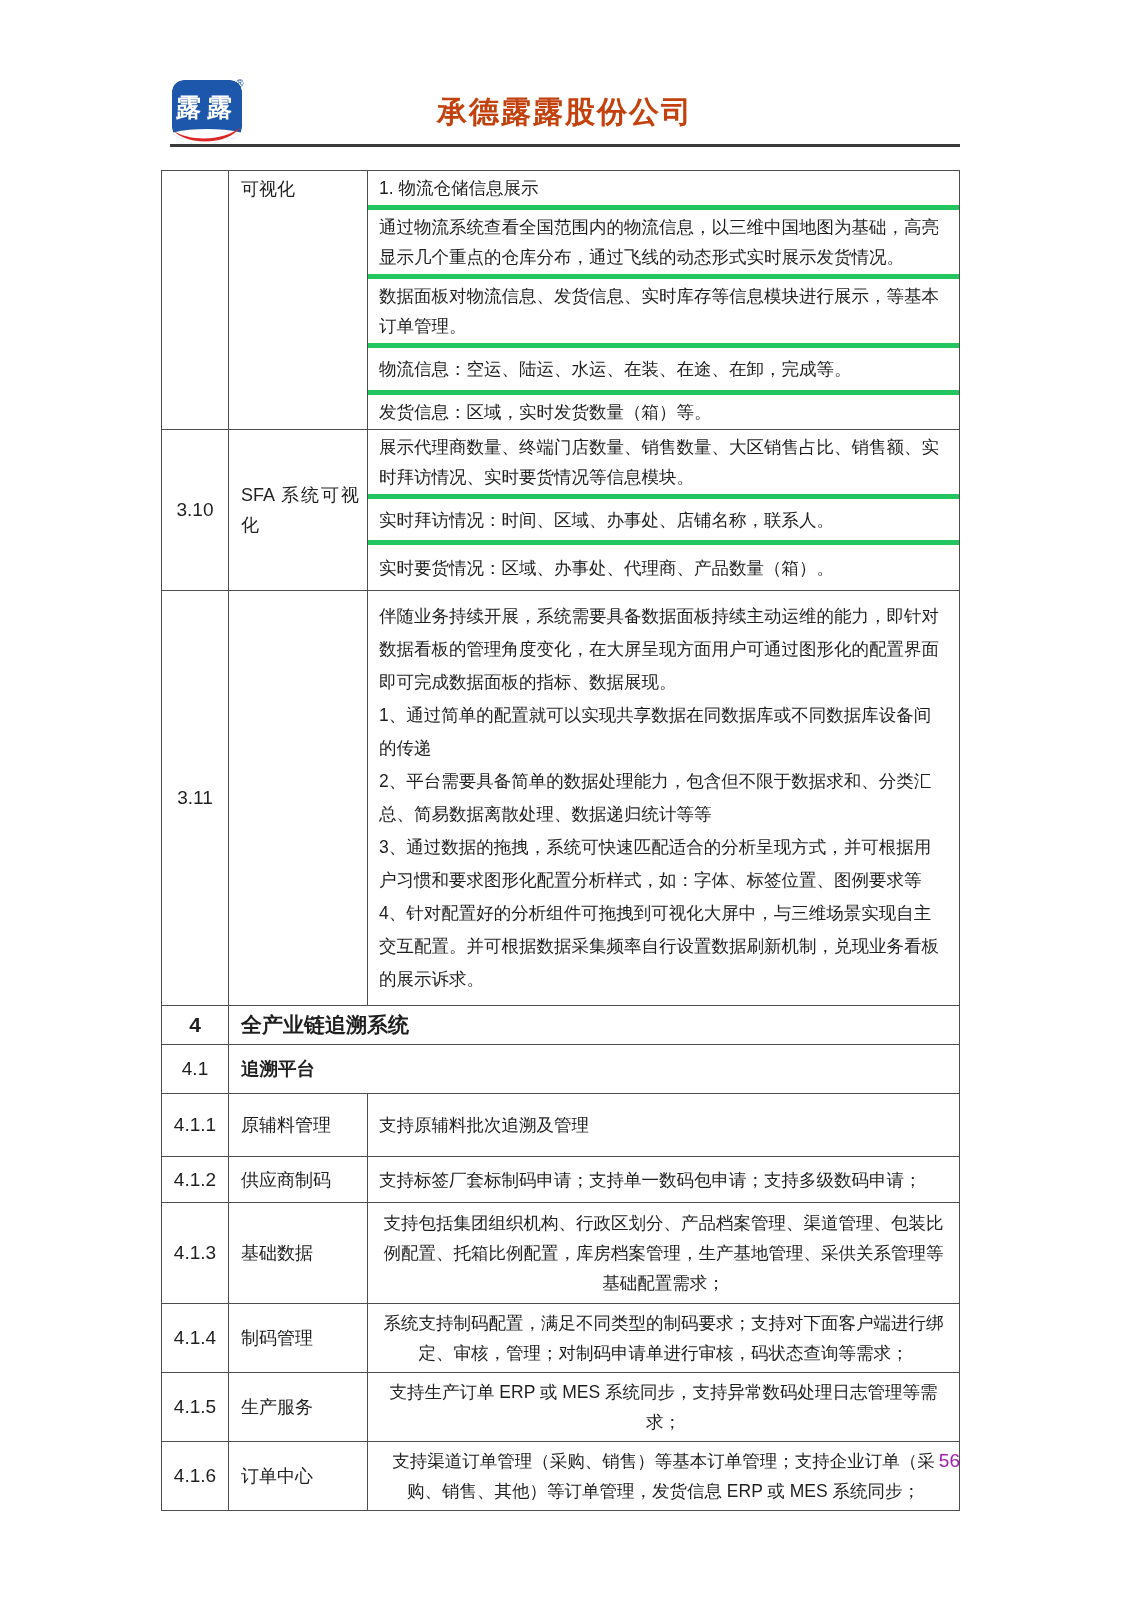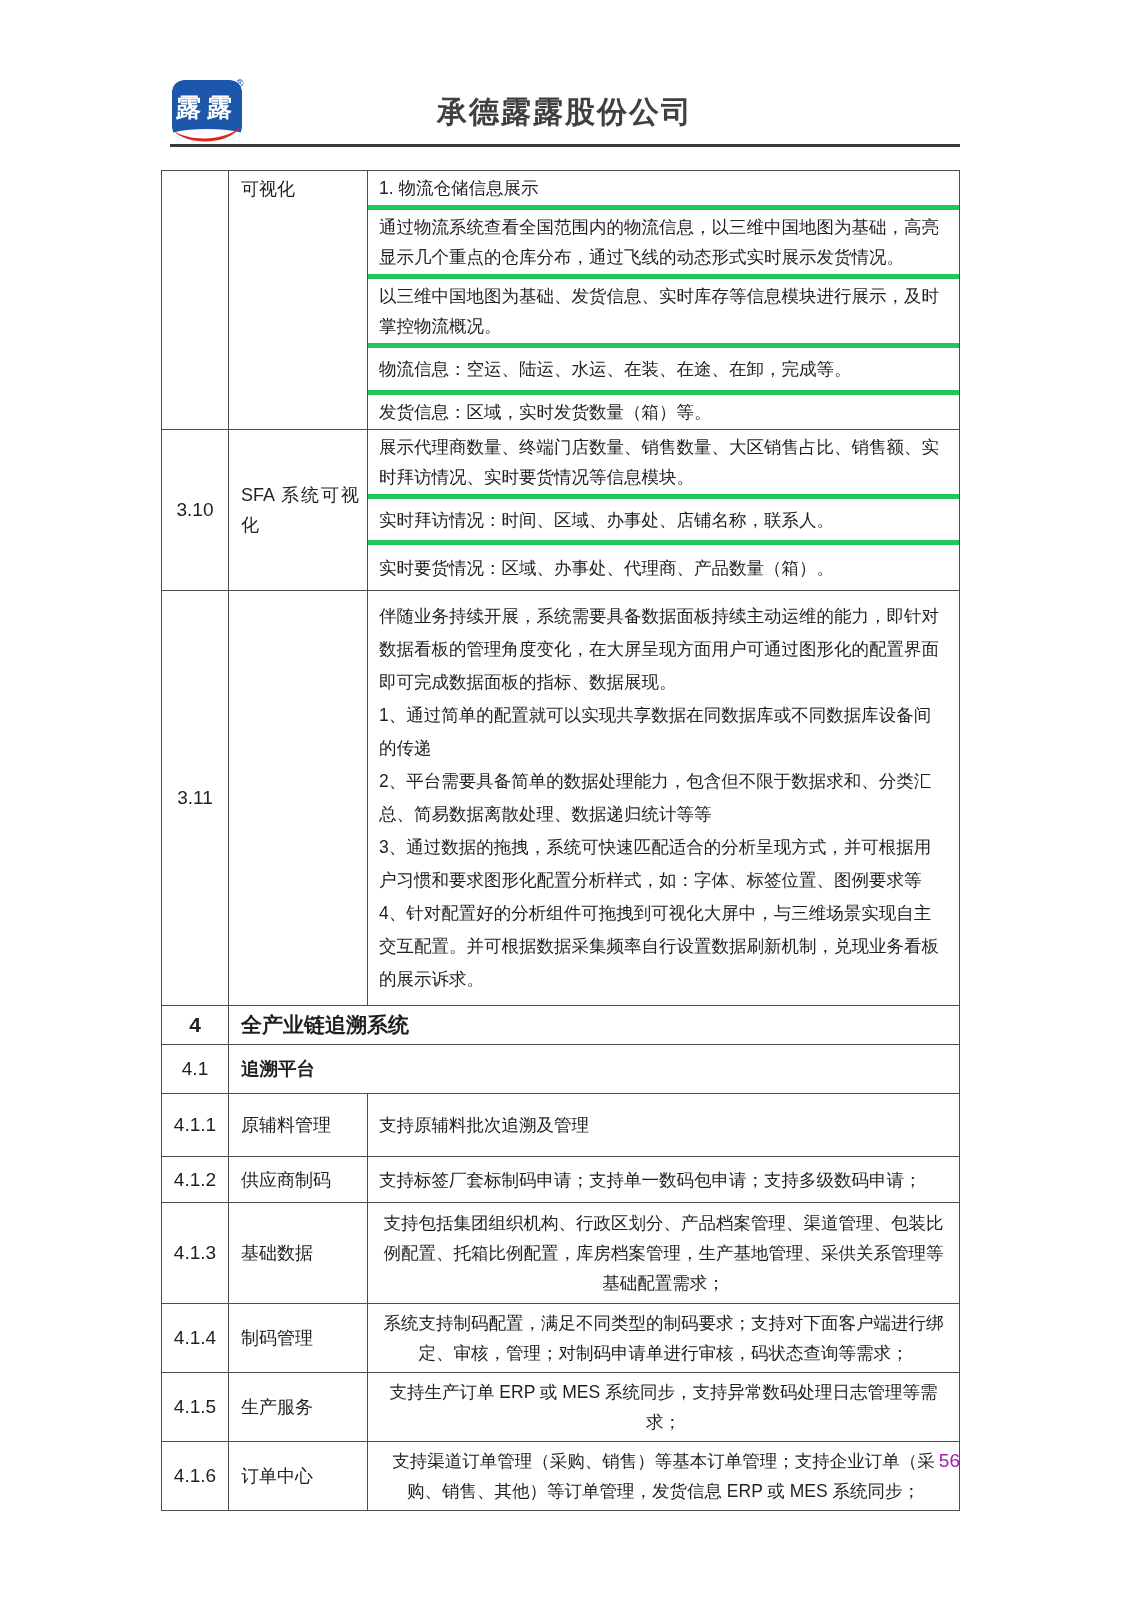--- a/index.html
+++ b/index.html
@@ -11,21 +11,21 @@
     color: #1f1f1f;
   }
   .page { width: 1131px; height: 1600px; position: relative; }
 
   
   .header { position: absolute; left: 170px; top: 0; width: 790px; }
   .logo { position: absolute; left: 0; top: 76px; width: 78px; height: 74px; }
   .company-title {
     margin-top: 92px; text-align: center;
     font-size: 30px; font-weight: 700; letter-spacing: 2px;
-    color: #404040;
+    color: #c2410c;
   }
   .header-rule { margin-top: 11px; height: 3px; background: #3a3a3a; }
 
   
   .spec-table {
     position: absolute; left: 161px; top: 170px; width: 799px;
     border: 1px solid #4d4d4d;
     font-size: 17.5px; line-height: 30px;
   }
   .trow {
@@ -98,21 +98,21 @@
   <div class="spec-table">
 
     <div class="trow">
       <div class="cell-num"></div>
       <div class="cell-title top">
         <span>可视化</span>
       </div>
       <div class="cell-content">
         <div class="sub" style="min-height:33px">1. 物流仓储信息展示</div>
         <div class="sub" style="min-height:64px">通过物流系统查看全国范围内的物流信息，以三维中国地图为基础，高亮显示几个重点的仓库分布，通过飞线的动态形式实时展示发货情况。</div>
-        <div class="sub" style="min-height:64px">以三维中国地图为基础、发货信息、实时库存等信息模块进行展示，及时掌控物流概况。</div>
+        <div class="sub" style="min-height:64px">数据面板对物流信息、发货信息、实时库存等信息模块进行展示，等基本订单管理。</div>
         <div class="sub" style="min-height:47px">物流信息：空运、陆运、水运、在装、在途、在卸，完成等。</div>
         <div class="sub" style="min-height:34px">发货信息：区域，实时发货数量（箱）等。</div>
       </div>
     </div>
 
     <div class="trow">
       <div class="cell-num">3.10</div>
       <div class="cell-title justify">
         <span>SFA 系统可视化</span>
       </div>

